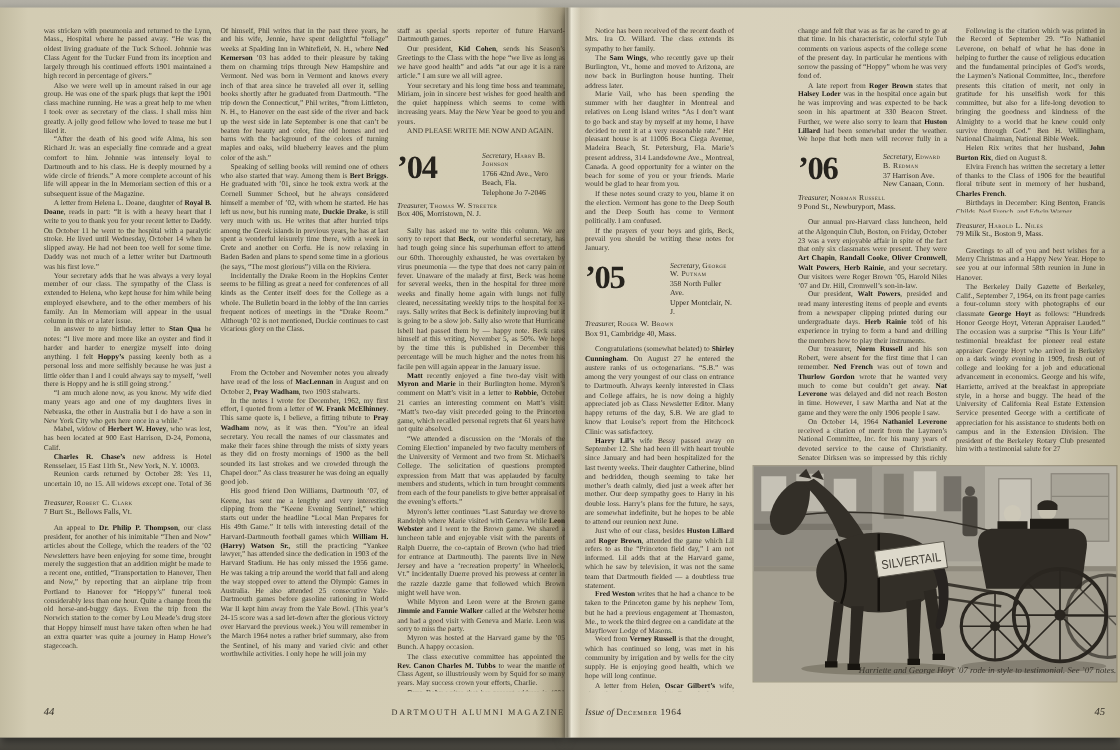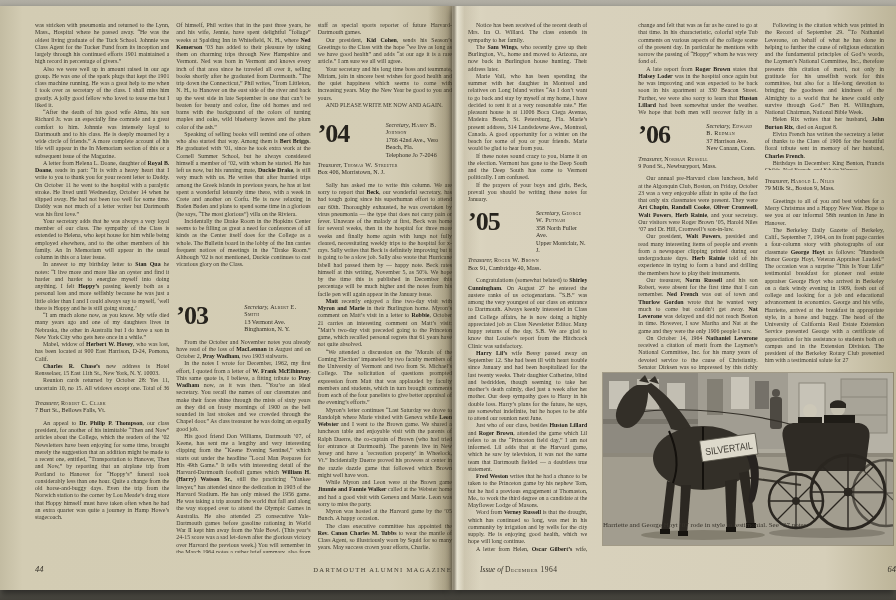--- a/index.html
+++ b/index.html
@@ -27,31 +27,31 @@
   .sig{margin:1px 6px 0 0;text-align:right;font-variant:small-caps;letter-spacing:.4px;}
   .sect{margin:8px 0 5px 0;color:#2e2a22;}
   .sect-row{display:flex;gap:18px;align-items:flex-start;}
   .sect-num{flex:0 0 50px;font-weight:bold;font-size:26px;line-height:23px;letter-spacing:-1px;color:#26231d;text-align:left;text-indent:0;}
   .officer{font-size:6.1px;line-height:7.4px;text-align:left;}
   .officer .role{font-style:italic;}
   .officer .sc{font-variant:small-caps;letter-spacing:.3px;}
   .treas{margin-top:3px;}
   .footer-row{position:absolute;top:558px;display:flex;justify-content:space-between;align-items:baseline;z-index:7;}
   .page-left .footer-row{left:35px;width:417px;}
-  .page-right .footer-row{left:28px;width:416px;gap:45px;}
+  .page-right .footer-row{left:16px;width:416px;gap:45px;}
   .pgnum{font-size:8.5px;color:#36322a;font-style:italic;}
   .mag-title{font-size:6.6px;letter-spacing:1.3px;color:#3c382e;}
   .issue-line{font-size:7.5px;color:#36322a;}
   .issue-line .it{font-style:italic;}
   .issue-line .sc{font-variant:small-caps;letter-spacing:.5px;}
   .photo{position:absolute;left:151px;top:367px;width:290px;height:172px;z-index:5;
     box-shadow:0 0 0 1px rgba(60,52,36,.35), inset 0 0 14px rgba(40,34,20,.35);background:#b0ac9f;}
   .photo svg{display:block;width:290px;height:172px;}
-  .caption{position:absolute;left:151px;top:515px;width:290px;text-align:left;
-    font-size:7px;line-height:8px;color:#37332b;z-index:5;}
+  .caption{position:absolute;left:151px;top:526px;width:290px;text-align:right;
+    font-style:italic;font-size:7px;line-height:8px;color:#37332b;z-index:5;}
 </style>
 </head>
 <body>
 
 <div class="page page-left">
   <div class="cols">
       <div class="col">
         <div class="group" style="height: 370px;">
           <p class="para noind">was stricken with pneumonia and returned to the Lynn, Mass., Hospital where he passed away. “He was the oldest living graduate of the Tuck School. Johnnie was Class Agent for the Tucker Fund from its inception and largely through his continued efforts 1901 maintained a high record in percentage of givers.”</p>
           <p class="para">Also we were well up in amount raised in our age group. He was one of the spark plugs that kept the 1901 class machine running. He was a great help to me when I took over as secretary of the class. I shall miss him greatly. A jolly good fellow who loved to tease me but I liked it.</p>
@@ -70,30 +70,20 @@
             <div>7 Burt St., Bellows Falls, Vt.</div>
           </div>
         </div>
         <p class="para">An appeal to <b>Dr. Philip P. Thompson</b>, our class president, for another of his inimitable “Then and Now” articles about the College, which the readers of the ’02 Newsletters have been enjoying for some time, brought merely the suggestion that an addition might be made to a recent one, entitled, “Transportation to Hanover, Then and Now,” by reporting that an airplane trip from Portland to Hanover for “Hoppy’s” funeral took considerably less than one hour. Quite a change from the old horse-and-buggy days. Even the trip from the Norwich station to the corner by Lou Meade’s drug store that Hoppy himself must have taken often when he had an extra quarter was quite a journey in Hamp Howe’s stagecoach.</p>
       </div>
       <div class="col">
         <div class="group" style="height: 274px;">
           <p class="para noind">Of himself, Phil writes that in the past three years, he and his wife, Jennie, have spent delightful “foliage” weeks at Spalding Inn in Whitefield, N. H., where <b>Ned Kemerson</b> ’03 has added to their pleasure by taking them on charming trips through New Hampshire and Vermont. Ned was born in Vermont and knows every inch of that area since he traveled all over it, selling books shortly after he graduated from Dartmouth. “The trip down the Connecticut,” Phil writes, “from Littleton, N. H., to Hanover on the east side of the river and back up the west side in late September is one that can’t be beaten for beauty and color, fine old homes and red barns with the background of the colors of turning maples and oaks, wild blueberry leaves and the plum color of the ash.”</p>
           <p class="para">Speaking of selling books will remind one of others who also started that way. Among them is <b>Bert Briggs</b>. He graduated with ’01, since he took extra work at the Cornell Summer School, but he always considered himself a member of ’02, with whom he started. He has left us now, but his running mate, <b>Duckie Drake</b>, is still very much with us. He writes that after hurried trips among the Greek islands in previous years, he has at last spent a wonderful leisurely time there, with a week in Crete and another on Corfu. He is now relaxing in Baden Baden and plans to spend some time in a glorious (he says, “The most glorious”) villa on the Riviera.</p>
           <p class="para">Incidentally the Drake Room in the Hopkins Center seems to be filling as great a need for conferences of all kinds as the Center itself does for the College as a whole. The Bulletin board in the lobby of the Inn carries frequent notices of meetings in the “Drake Room.” Although ’02 is not mentioned, Duckie continues to cast vicarious glory on the Class.</p>
-        </div>
-        <div class="sect">
-          <div class="sect-row">
-            <div class="sect-num">’03</div>
-            <div class="officer">
-              <div><span class="role">Secretary, </span><span class="sc">Albert E. Smith</span></div>
-              <div>13 Vermont Ave.</div>
-              <div>Binghamton, N. Y.</div>
-            </div>
-          </div>
         </div>
         <p class="para">From the October and November notes you already have read of the loss of <b>MacLennan</b> in August and on October 2, <b>Pray Wadham</b>, two 1903 stalwarts.</p>
         <p class="para">In the notes I wrote for December, 1962, my first effort, I quoted from a letter of <b>W. Frank McElhinney</b>. This same quote is, I believe, a fitting tribute to <b>Pray Wadham</b> now, as it was then. “You’re an ideal secretary. You recall the names of our classmates and make their faces shine through the mists of sixty years as they did on frosty mornings of 1900 as the bell sounded its last strokes and we crowded through the Chapel door.” As class treasurer he was doing an equally good job.</p>
         <p class="para">His good friend Don Williams, Dartmouth ’07, of Keene, has sent me a lengthy and very interesting clipping from the “Keene Evening Sentinel,” which starts out under the headline “Local Man Prepares for His 49th Game.” It tells with interesting detail of the Harvard-Dartmouth football games which <b>William H. (Harry) Watson Sr.</b>, still the practicing “Yankee lawyer,” has attended since the dedication in 1903 of the Harvard Stadium. He has only missed the 1956 game. He was taking a trip around the world that fall and along the way stopped over to attend the Olympic Games in Australia. He also attended 25 consecutive Yale-Dartmouth games before gasoline rationing in World War II kept him away from the Yale Bowl. (This year’s 24-15 score was a sad let-down after the glorious victory over Harvard the previous week.) You will remember in the March 1964 notes a rather brief summary, also from the Sentinel, of his many and varied civic and other worthwhile activities. I only hope he will join my</p>
       </div>
       <div class="col">
         <div class="group" style="height: 92px;">
           <p class="para noind">staff as special sports reporter of future Harvard-Dartmouth games.</p>
           <p class="para">Our president, <b>Kid Cohen</b>, sends his Season’s Greetings to the Class with the hope “we live as long as we have good health” and adds “at our age it is a rare article.” I am sure we all will agree.</p>
           <p class="para">Your secretary and his long time boss and teammate, Miriam, join in sincere best wishes for good health and the quiet happiness which seems to come with increasing years. May the New Year be good to you and yours.</p>
@@ -286,17 +276,17 @@
           <circle cx="283" cy="120" r="33" stroke-width="2.5"></circle>
           <path d="M283,87 L283,153 M250,120 L290,120 M260,97 L290,127" stroke-width="1.2"></path>
         </g>
       </g>
     </svg>
   </div>
   <div class="caption">Harriette and George Hoyt ’07 rode in style to testimonial. See ’07 notes.</div>
 
   <div class="footer-row">
     <span class="issue-line"><span class="it">Issue of</span> <span class="sc">December 1964</span></span>
-    <span class="pgnum">64</span>
+    <span class="pgnum">45</span>
   </div>
 </div>
 
 <div class="gutter"></div>
 
 </body></html>

